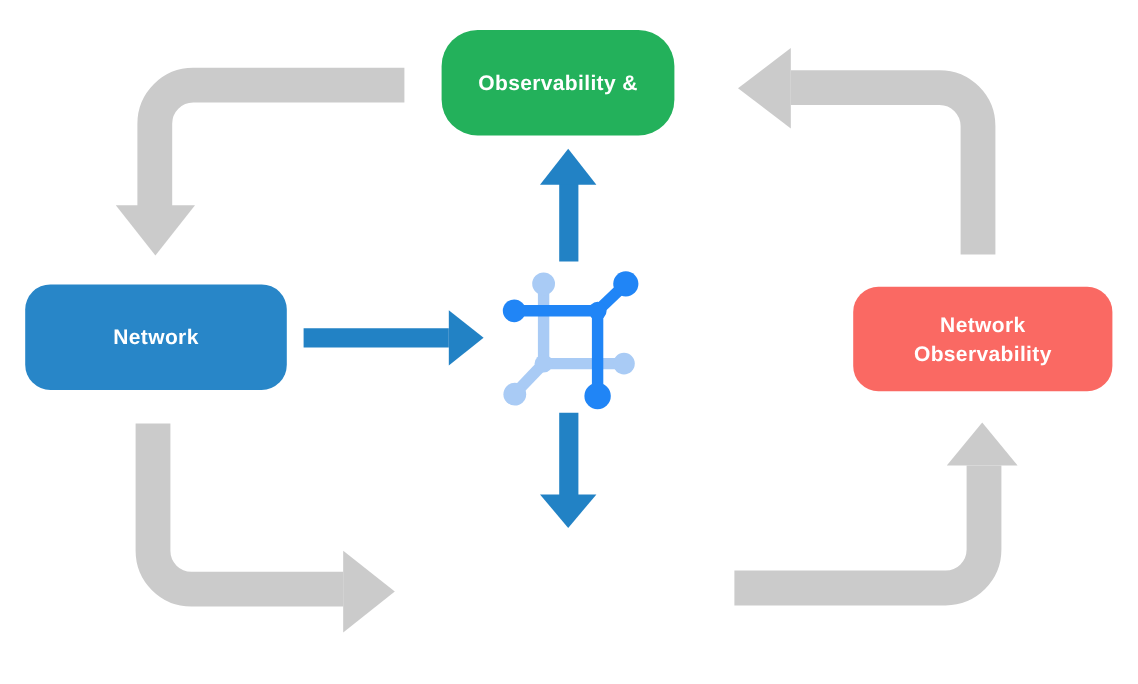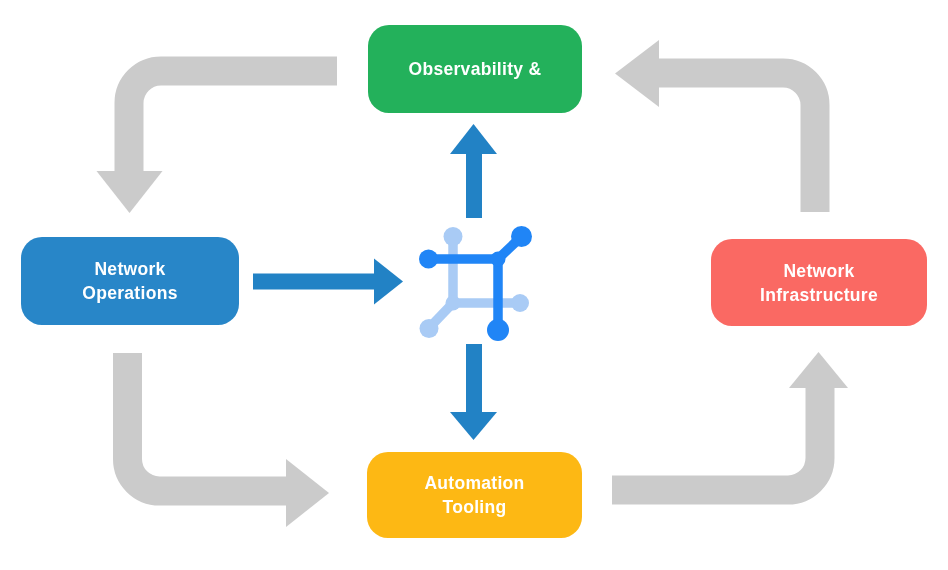--- a/index.html
+++ b/index.html
@@ -18,21 +18,21 @@
     flex-direction:column;
     align-items:center;
     justify-content:center;
     color:#ffffff;
     font-size:17.5px;
     font-weight:600;
     letter-spacing:0.3px;
     line-height:24px;
     text-align:center;
   }
-  .node-observability{left:368px;top:25px;width:214px;height:88px;background:#23B15B;}
+  .node-observability{left:368px;top:25px;width:194px;height:88px;background:#23B15B;border-radius:30px;}
   .node-operations{left:21px;top:237px;width:218px;height:88px;background:#2886C8;}
   .node-infrastructure{left:711px;top:239px;width:216px;height:87px;background:#FA6963;}
   .node-automation{left:367px;top:452px;width:215px;height:86px;background:#FDB814;}
 
   .gray-bar{fill:none;stroke:#CBCBCB;stroke-width:29;stroke-linecap:butt;}
   .gray-head{fill:#CBCBCB;}
   .blue-bar{fill:none;stroke:#2282C5;stroke-width:16;stroke-linecap:butt;}
   .blue-head{fill:#2282C5;}
 
   .icon-light-stroke{fill:none;stroke:#A9CBF5;stroke-width:9.5;stroke-linejoin:round;}
@@ -103,26 +103,21 @@
       </g>
     </g>
   </svg>
 
   <div class="node node-observability" style="background: rgb(35, 177, 91);">
     <span>Observability &amp;</span>
   </div>
 
   <div class="node node-operations" style="background: rgb(40, 134, 200);">
     <span>Network</span>
-    <span>Operations</span>
   </div>
 
   <div class="node node-infrastructure" style="background: rgb(250, 105, 99);">
     <span>Network</span>
-    <span>Infrastructure</span>
+    <span>Observability</span>
   </div>
 
-  <div class="node node-automation" style="background: rgb(253, 184, 20);">
-    <span>Automation</span>
-    <span>Tooling</span>
-  </div>
 
 </div>
 
 </body></html>

